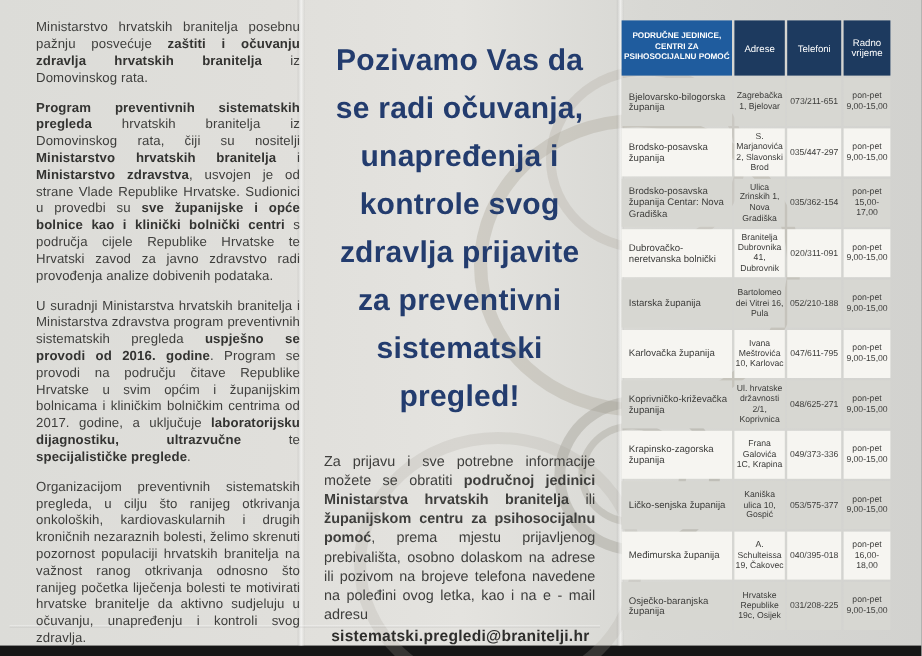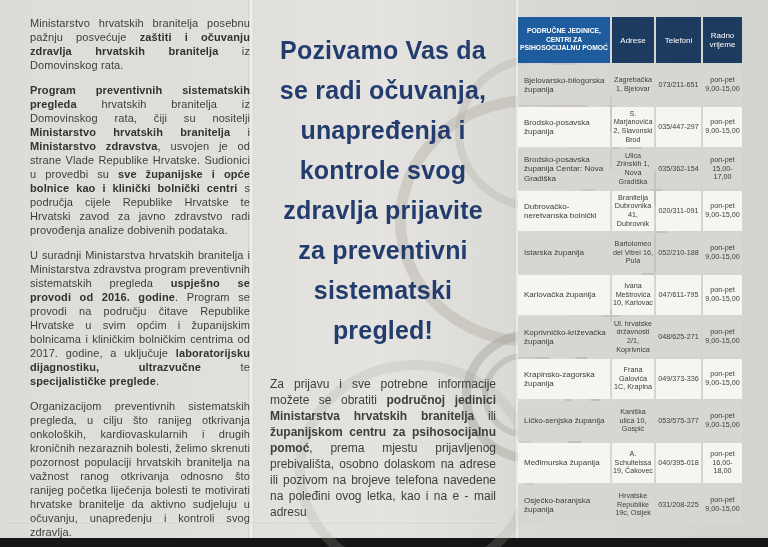--- a/index.html
+++ b/index.html
@@ -88,20 +88,21 @@
         <div>Pozivamo Vas da</div>
         <div>se radi očuvanja,</div>
         <div>unapređenja i</div>
         <div>kontrole svog</div>
         <div>zdravlja prijavite</div>
         <div>za preventivni</div>
         <div>sistematski</div>
         <div>pregled!</div>
       </div>
     <div class="mid-info" id="midInfo"><span>Za prijavu i sve potrebne informacije možete se obratiti </span><b>područnoj jedinici Ministarstva hrvatskih branitelja</b><span> ili </span><b>županijskom centru za psihosocijalnu pomoć</b><span>, prema mjestu prijavljenog prebivališta, osobno dolaskom na adrese ili pozivom na brojeve telefona navedene na poleđini ovog letka, kao i na e - mail adresu</span></div>
+    <div class="mid-email">sistematski.pregledi@branitelji.hr</div>
   </div>
 
   <div class="col-right">
     <div class="table">
       <div class="trow thead" id="tableHead">
           <div class="cell first">PODRUČNE JEDINICE, CENTRI ZA PSIHOSOCIJALNU POMOĆ</div>
           <div class="cell rest">Adrese</div>
           <div class="cell rest">Telefoni</div>
           <div class="cell rest">Radno vrijeme</div>
         </div>

